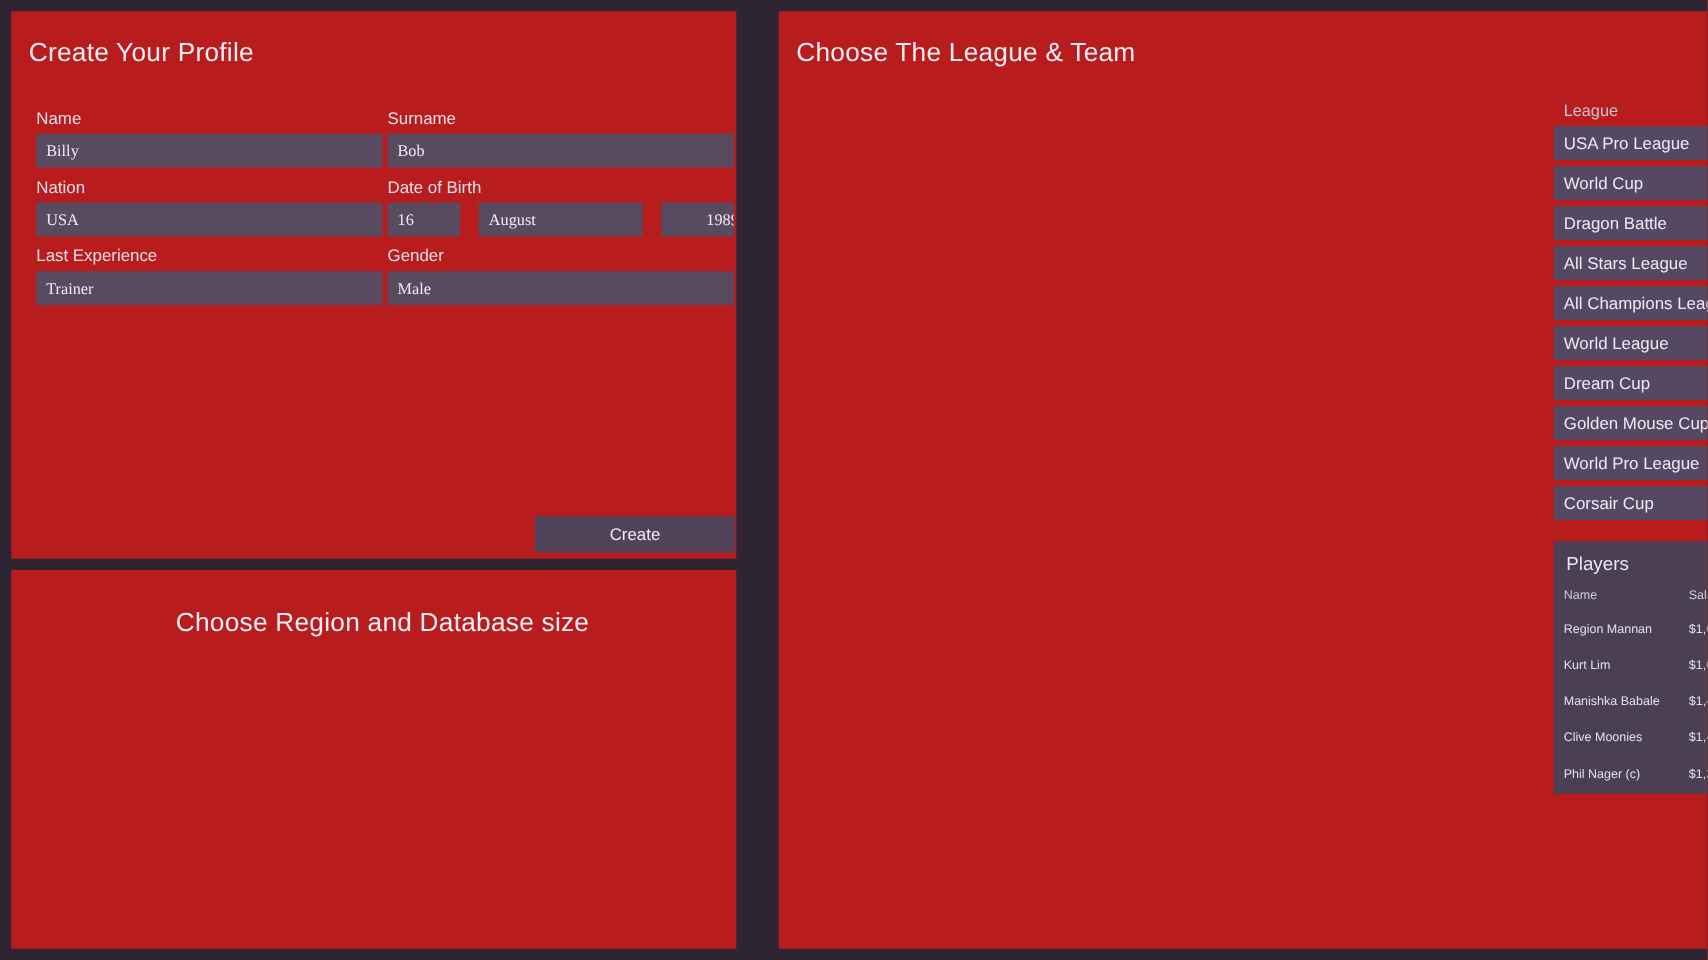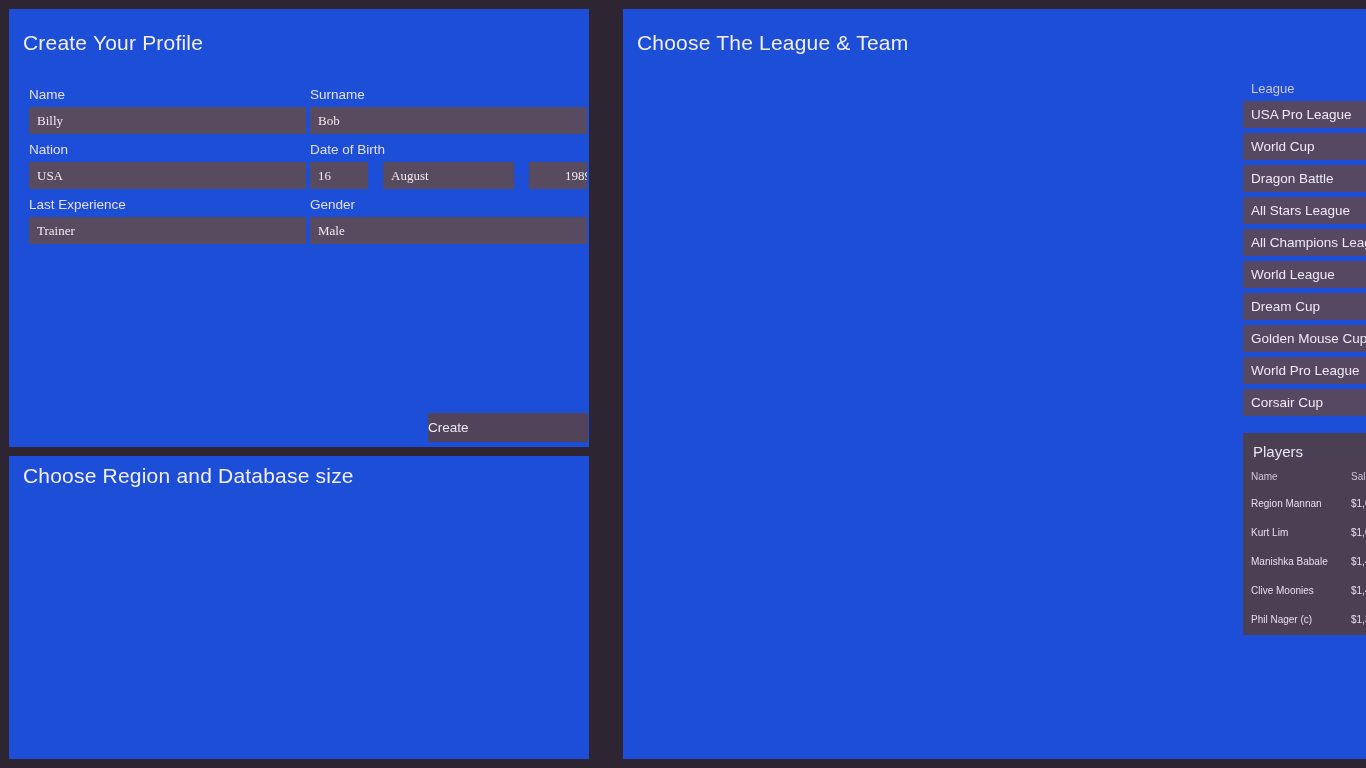--- a/index.html
+++ b/index.html
@@ -13,35 +13,35 @@
   body {
     background: #2e2533;
     font-family: "Liberation Sans", sans-serif;
     color: #e8e2ec;
     position: relative;
   }
 
   
   .panel {
     position: absolute;
-    background: #1d4ed8;
+    background: #b91c1c;
   }
 
   #profile-card   { left: 9px;  top: 9px;   width: 580px; height: 438px; }
   #region-card    { left: 9px;  top: 456px; width: 580px; height: 303px; }
   #league-card    { left: 623px; top: 9px;  width: 748px; height: 750px; }
 
   .panel-title {
     font-size: 21px;
     font-weight: normal;
     color: #f2eef5;
     letter-spacing: .2px;
   }
   #profile-card .panel-title { margin: 22px 0 0 14px; }
-  #region-card  .panel-title { margin: 8px 0 0 14px; }
+  #region-card  .panel-title { margin: 31px 0 0 14px; text-align: center; }
   #league-card  .panel-title { margin: 22px 0 0 14px; }
 
   
   .form-area { position: absolute; left: 20px; top: 78px; width: 558px; }
 
   .field-label {
     font-size: 13.5px;
     color: #e4dfe8;
     line-height: 16px;
     padding-bottom: 4px;
@@ -72,21 +72,21 @@
 
   
   .btn {
     background: #51445a;
     border: none;
     color: #efeaf2;
     font-family: "Liberation Sans", sans-serif;
     font-size: 13.5px;
     height: 29px;
     line-height: 29px;
-    text-align: left;
+    text-align: center;
     cursor: pointer;
     padding: 0;
   }
 
   #create-button { position: absolute; left: 419px; top: 404px; width: 160px; }
 
   
   .list-wrap { position: absolute; }
   #league-list-wrap { left: 620px; top: 72px;  width: 352px; height: 340px; }
 

